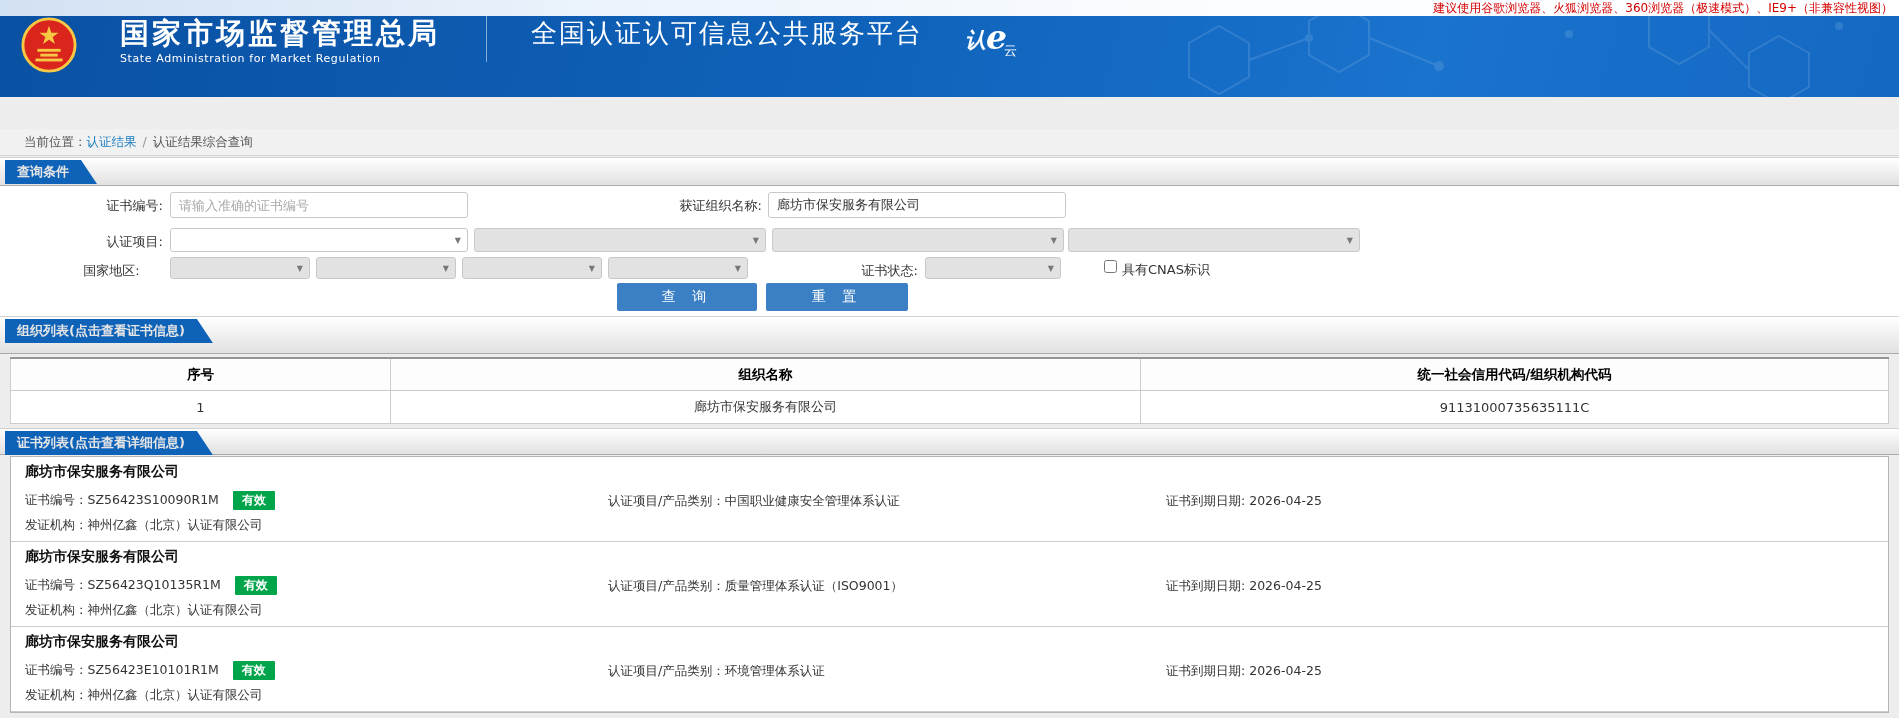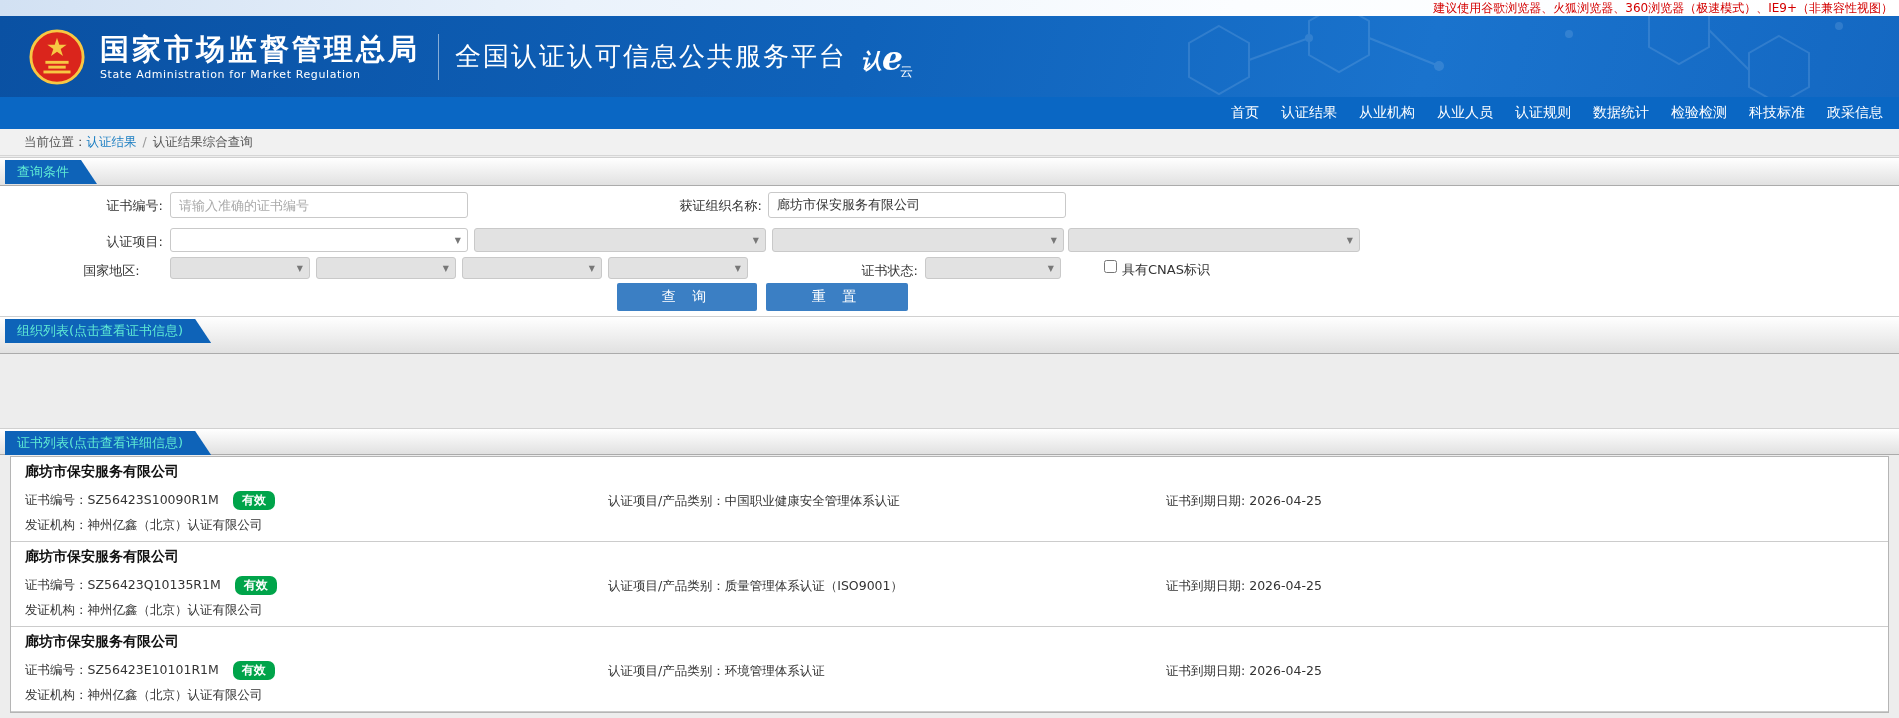--- a/index.html
+++ b/index.html
@@ -7,21 +7,21 @@
   .page{position:relative;width:1899px;height:718px;overflow:hidden;background:#ededed;}
 
   
   .notice-bar{position:absolute;top:0;left:0;width:100%;height:16px;
     background:linear-gradient(90deg,#d2e1f3,#eaf2fb 30%,#fbfdff 65%,#ffffff);
     font-size:12px;line-height:16px;color:#d30000;text-align:right;box-sizing:border-box;padding-right:6px;}
 
   
   .masthead{position:absolute;top:16px;left:0;width:100%;height:81px;
     background:linear-gradient(105deg,#0a51a3 0%,#0f62ba 45%,#1a73cd 75%,#1468c2 100%);
-    display:flex;align-items:center;box-sizing:border-box;padding-left:28px;color:#fff;overflow:hidden;}
+    display:flex;align-items:flex-start;box-sizing:border-box;padding-left:20px;color:#fff;overflow:hidden;gap:28px;}
   .hex-pattern{position:absolute;right:0;top:0;height:81px;opacity:.16;pointer-events:none;}
   .emblem{width:58px;height:58px;flex:0 0 auto;}
   .org-block{margin-left:14px;position:relative;z-index:2;}
   .org-cn{font-size:29px;font-weight:bold;letter-spacing:3px;line-height:34px;}
   .org-en{font-size:11px;letter-spacing:.6px;margin-top:2px;}
   .head-divider{width:1px;height:46px;background:rgba(255,255,255,.5);margin:0 16px 0 18px;z-index:2;}
   .platform{font-size:26px;letter-spacing:2px;font-weight:500;z-index:2;}
   .cloud-logo{margin-left:14px;z-index:2;white-space:nowrap;}
   .cloud-logo .p1{font-size:21px;font-weight:bold;font-style:italic;}
   .cloud-logo .p2{font-size:33px;font-weight:bold;font-style:italic;font-family:"DejaVu Serif","Liberation Serif",serif;position:relative;top:2px;}
@@ -34,22 +34,22 @@
 
   
   .breadcrumb{position:absolute;top:129px;left:0;width:100%;height:27px;background:#f1f1f1;
     border-bottom:1px solid #d6d6d6;box-sizing:border-box;line-height:26px;padding-left:24px;font-size:12.5px;color:#555;}
   .breadcrumb .bc-link{color:#1b7ec2;text-decoration:none;cursor:pointer;}
   .breadcrumb .bc-sep{color:#999;margin:0 6px;}
 
   
   .sec-hdr{position:absolute;left:0;width:100%;height:29px;
     background:linear-gradient(#ffffff,#e1e1e1);border-top:1px solid #d0d0d0;border-bottom:1px solid #ababab;box-sizing:border-box;}
-  .sec-tab{position:absolute;left:5px;top:2px;height:24px;line-height:24px;background:#0e63b8;color:#5eead4;
-    font-size:13px;font-weight:normal;padding:0 28px 0 12px;
+  .sec-tab{position:absolute;left:5px;top:2px;height:24px;line-height:24px;background:#0e63b8;color:#e5e5e5;
+    font-size:13px;font-weight:bold;padding:0 28px 0 12px;
     clip-path:polygon(0 0,calc(100% - 16px) 0,100% 100%,0 100%);}
   #hdr-query{top:157px;}
   #hdr-orglist{top:316px;height:38px;}
   #hdr-certlist{top:428px;height:27px;padding-left:40px;}
 
   
   .query-panel{position:absolute;top:186px;left:0;width:100%;height:138px;background:#fff;
     border-bottom:2px solid #9a9a9a;box-sizing:border-box;}
   .flabel{position:absolute;font-size:13px;color:#333;text-align:right;}
   .inp{position:absolute;height:24px;border:1px solid #c9c9c9;border-radius:3px;font-size:13px;
@@ -88,21 +88,21 @@
     border-left:1px solid #ccc;border-right:1px solid #ccc;background:#fdfdfd;}
   .org-table td{height:30px;font-size:13px;color:#333;text-align:center;
     border-left:1px solid #ccc;border-right:1px solid #ccc;}
 
   
   .cards{position:absolute;top:456px;left:10px;width:1877px;background:#fff;border:1px solid #b5b5b5;}
   .card{position:relative;height:84px;border-bottom:1px solid #ccc;cursor:pointer;background:#fff;}
   .card-title{position:absolute;left:14px;top:6px;font-size:14px;font-weight:bold;color:#111;}
   .card-l2{position:absolute;left:14px;top:34px;font-size:12.5px;color:#333;}
   .badge{display:inline-block;margin-left:14px;background:#00a44a;color:#fff;font-size:12px;
-    padding:1px 9px;border-radius:7px;font-weight:bold;vertical-align:middle;}
+    padding:1px 9px;border-radius:1px;font-weight:bold;vertical-align:middle;}
   .card-mid{position:absolute;left:597px;top:36px;font-size:12.5px;color:#333;}
   .card-right{position:absolute;left:1155px;top:36px;font-size:12.5px;color:#333;}
   .card-l3{position:absolute;left:14px;top:60px;font-size:12.5px;color:#333;}
 </style>
 </head>
 <body>
 
 <div class="page">
 
   <div class="notice-bar">
@@ -139,31 +139,20 @@
       <div class="org-cn">国家市场监督管理总局</div>
       <div class="org-en">State Administration  for  Market Regulation</div>
     </div>
     <div class="head-divider"></div>
     <div class="platform">全国认证认可信息公共服务平台</div>
     <div class="cloud-logo">
       <span class="p1">认</span><span class="p2">e</span><span class="p3">云</span>
     </div>
   </div>
 
-  <div class="navbar">
-    <a class="nav-item">首页</a>
-    <a class="nav-item">认证结果</a>
-    <a class="nav-item">从业机构</a>
-    <a class="nav-item">从业人员</a>
-    <a class="nav-item">认证规则</a>
-    <a class="nav-item">数据统计</a>
-    <a class="nav-item">检验检测</a>
-    <a class="nav-item">科技标准</a>
-    <a class="nav-item">政采信息</a>
-  </div>
 
   <div class="breadcrumb">
     <span>当前位置：</span><a class="bc-link">认证结果</a><span class="bc-sep">/</span><span>认证结果综合查询</span>
   </div>
 
   <div class="sec-hdr" id="hdr-query">
     <span class="sec-tab">查询条件</span>
   </div>
 
   <div class="query-panel">
@@ -208,20 +197,41 @@
     <label id="lb-cnas" for="chk-cnas">具有CNAS标识</label>
 
     <button class="btn" id="btn-search">查 询</button>
     <button class="btn" id="btn-reset">重 置</button>
   </div>
 
   <div class="sec-hdr" id="hdr-orglist">
     <span class="sec-tab">组织列表(点击查看证书信息)</span>
   </div>
 
+  <table class="org-table">
+    <colgroup>
+        <col style="width:380px">
+        <col style="width:750px">
+        <col>
+      </colgroup>
+    <thead>
+      <tr>
+        <th>序号</th>
+        <th>组织名称</th>
+        <th>统一社会信用代码/组织机构代码</th>
+      </tr>
+    </thead>
+    <tbody>
+      <tr>
+        <td>1</td>
+        <td>廊坊市保安服务有限公司</td>
+        <td>91131000735635111C</td>
+      </tr>
+    </tbody>
+  </table>
 
   <div class="sec-hdr" id="hdr-certlist">
     <span class="sec-tab">证书列表(点击查看详细信息)</span>
   </div>
 
   <div class="cards">
 
     <div class="card">
       <div class="card-title">廊坊市保安服务有限公司</div>
       <div class="card-l2">

